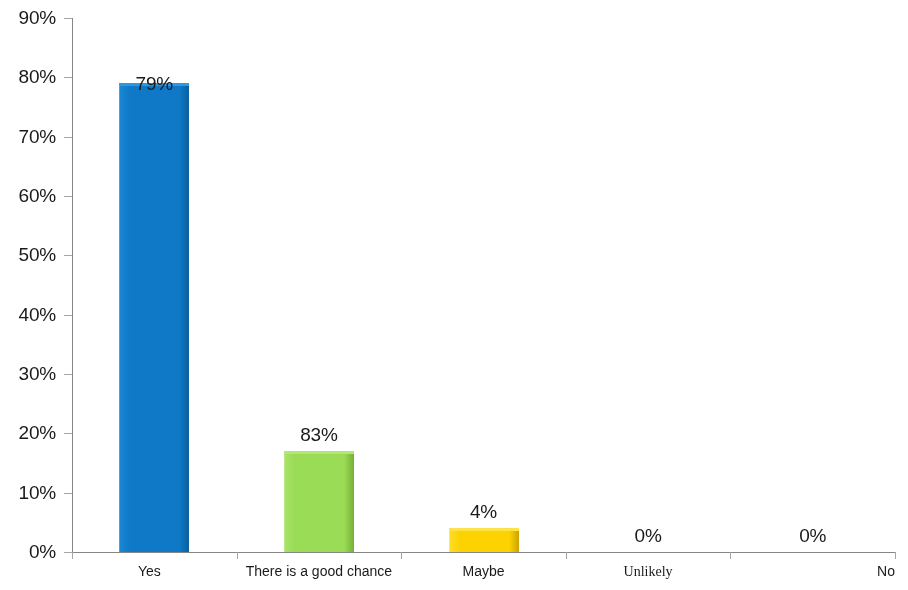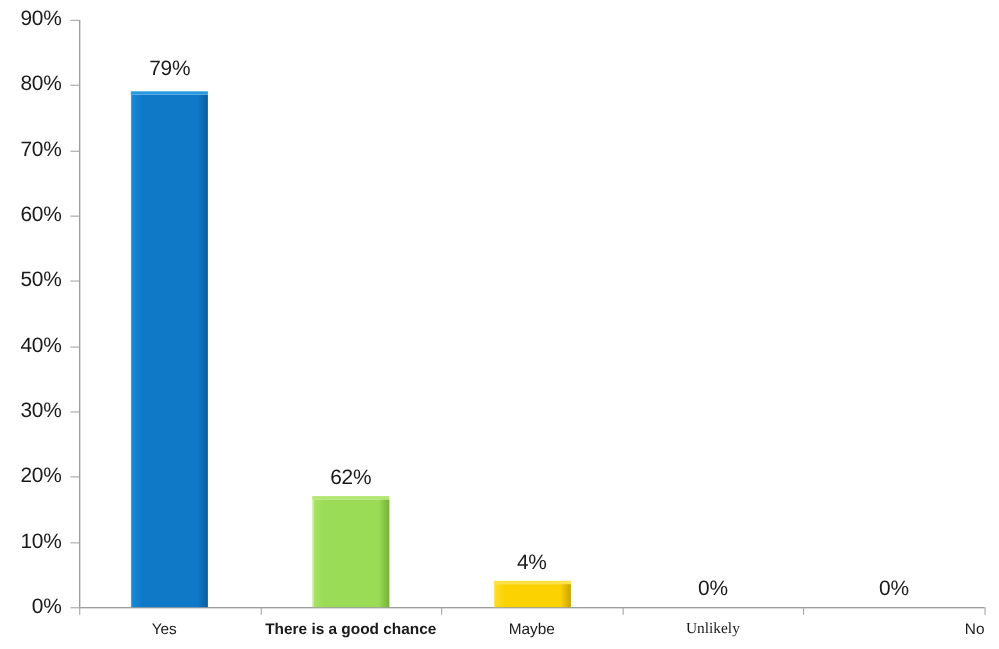--- a/index.html
+++ b/index.html
@@ -145,33 +145,33 @@
       <div class="x-tick" style="left: 72px;"></div>
       <div class="x-tick" style="left: 237px;"></div>
       <div class="x-tick" style="left: 401px;"></div>
       <div class="x-tick" style="left: 566px;"></div>
       <div class="x-tick" style="left: 730px;"></div>
       <div class="x-tick" style="left: 895px;"></div>
     </div>
 
   <div id="x-labels">
       <div class="x-label" style="left: 67px; width: 164.6px;">Yes</div>
-      <div class="x-label" style="left: 236.6px; width: 164.6px; font-weight: bold;">There is a good chance</div>
+      <div class="x-label" style="left: 236.6px; width: 164.6px;">There is a good chance</div>
       <div class="x-label" style="left: 401.2px; width: 164.6px;">Maybe</div>
       <div class="x-label" style="left: 565.8px; width: 164.6px; font-family: Liberation Serif, serif;">Unlikely</div>
       <div class="x-label" style="left: 730.4px; width: 164.6px; text-align: right;">No</div>
     </div>
 
   <div id="bars">
       <div class="bar bar-blue" style="left: 119px; top: 83px; width: 70px; height: 469px;"></div>
       <div class="bar bar-green" style="left: 284px; top: 451px; width: 70px; height: 101px;"></div>
       <div class="bar bar-yellow" style="left: 449px; top: 528px; width: 70px; height: 24px;"></div>
     </div>
 
   <div id="data-labels">
-      <div class="data-label" style="left: 72px; width: 164.6px; top: 53px;">79%</div>
-      <div class="data-label" style="left: 236.6px; width: 164.6px; top: 425.133px;">62%</div>
+      <div class="data-label" style="left: 72px; width: 164.6px; top: 74px;">79%</div>
+      <div class="data-label" style="left: 236.6px; width: 164.6px; top: 425.133px;">83%</div>
       <div class="data-label" style="left: 401.2px; width: 164.6px; top: 502.267px;">4%</div>
       <div class="data-label" style="left: 565.8px; width: 164.6px; top: 526px;">0%</div>
       <div class="data-label" style="left: 730.4px; width: 164.6px; top: 526px;">0%</div>
     </div>
 
 </div>
 
 </body></html>

